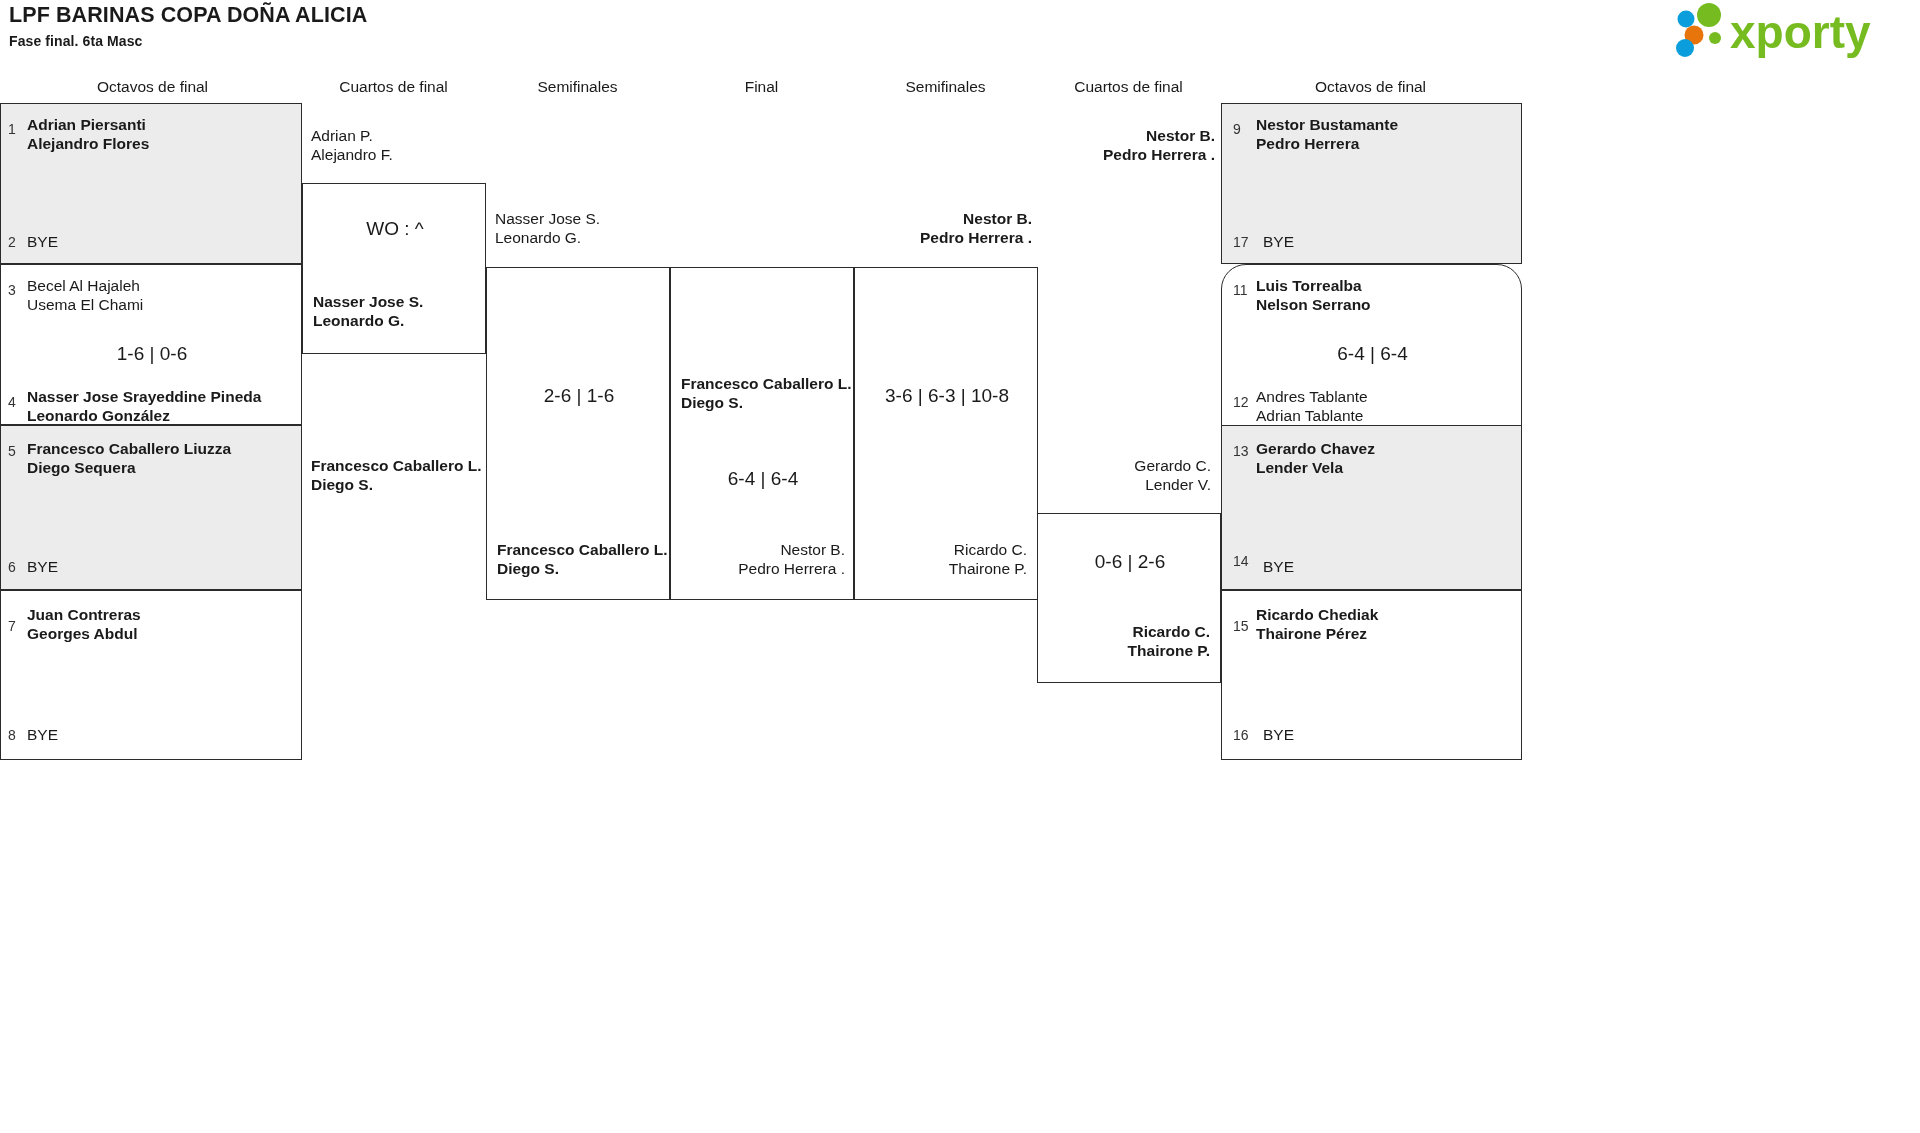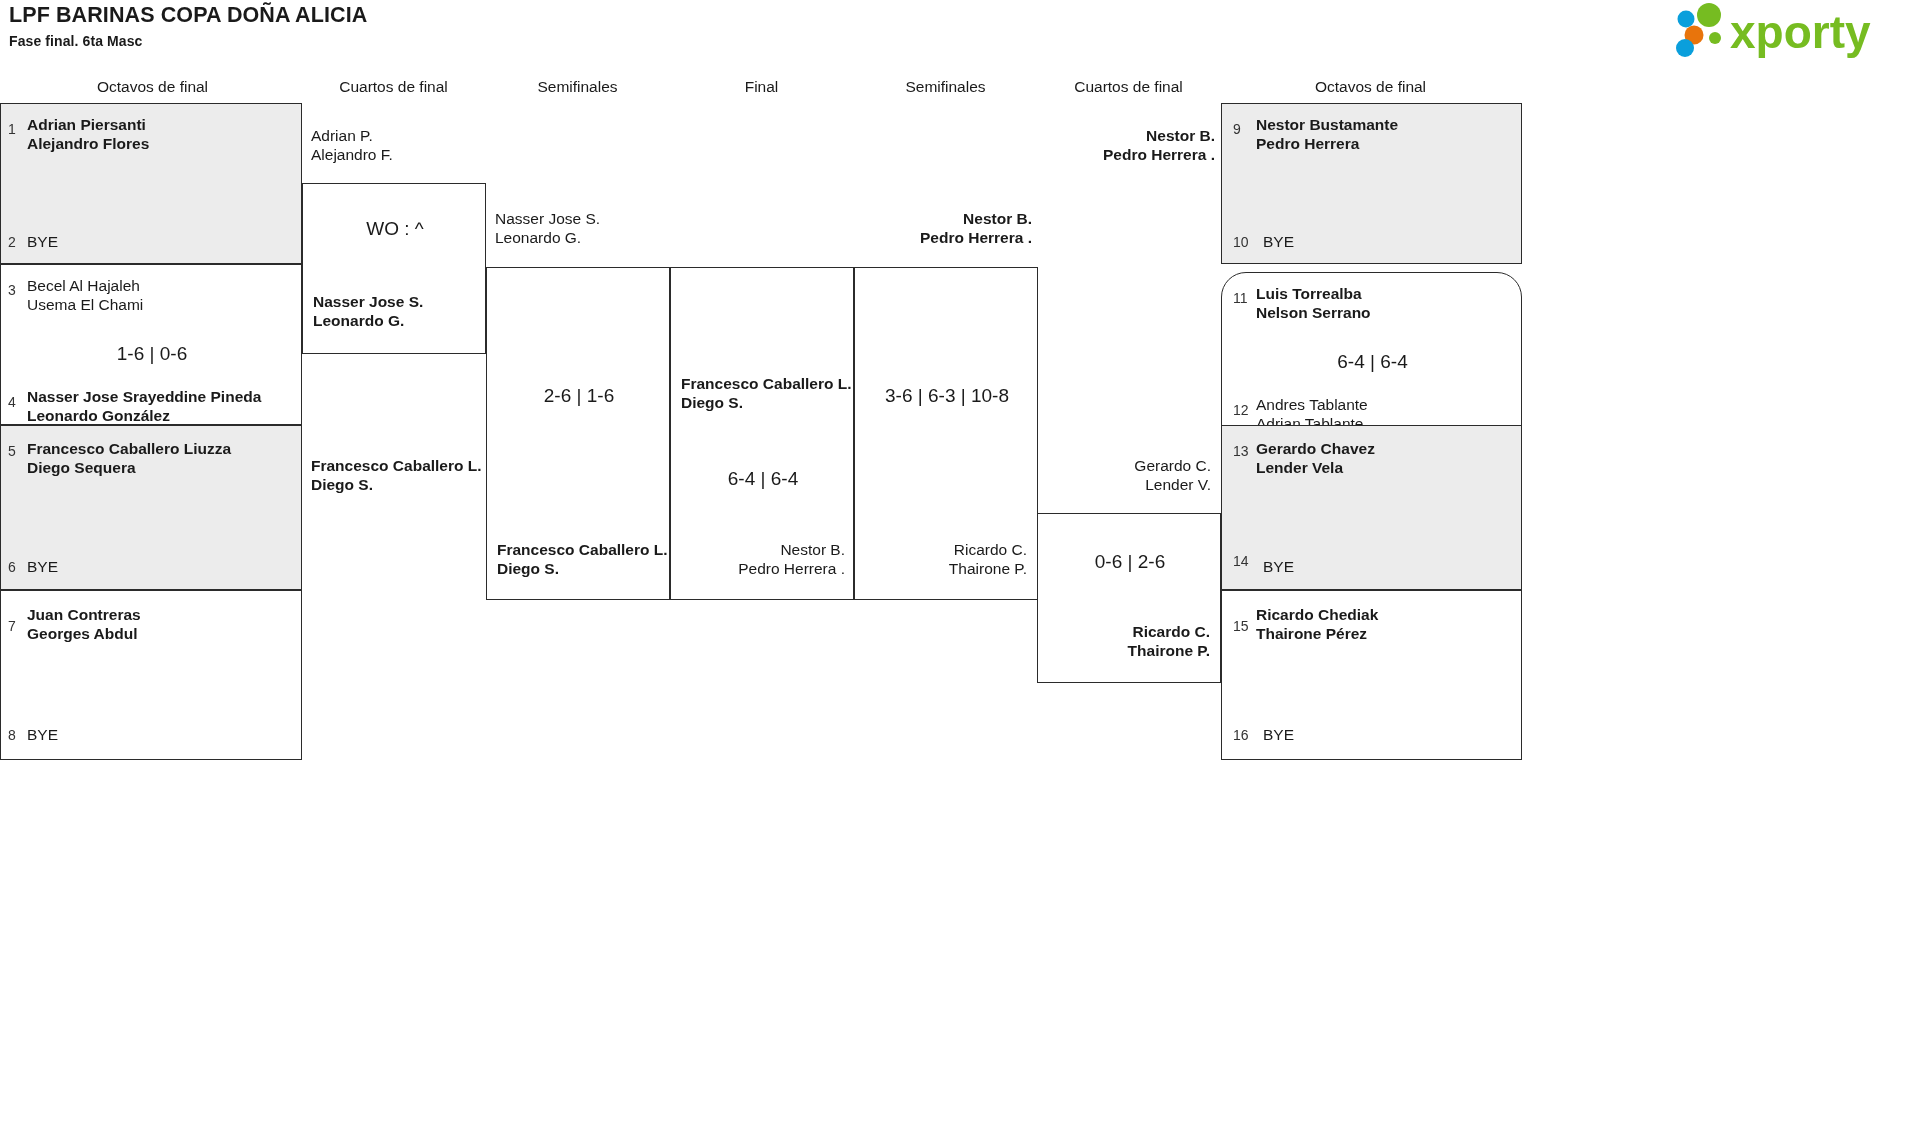--- a/index.html
+++ b/index.html
@@ -228,27 +228,27 @@
       <span>Thairone P.</span>
     </div>
   </div>
 
   <div class="cell shaded" style="left:1221px; top:103px; width:301px; height:161px;">
     <div class="seed right" style="top:18px;">9</div>
     <div class="team rt bold" style="top:11px;">
       <span>Nestor Bustamante</span><br>
       <span>Pedro Herrera</span>
     </div>
-    <div class="seed right" style="top:131px;">10</div>
+    <div class="seed right" style="top:131px;">17</div>
     <div class="team" style="left:41px; top:128px;">
       <span>BYE</span>
     </div>
   </div>
 
-  <div class="cell" style="left:1221px; top:272px; width:301px; height:189px;border-radius:25px;">
+  <div class="cell" style="left:1221px; top:264px; width:301px; height:189px;border-radius:25px;">
     <div class="seed right" style="top:18px;">11</div>
     <div class="team rt bold" style="top:11px;">
       <span>Luis Torrealba</span><br>
       <span>Nelson Serrano</span>
     </div>
     <div class="score c" style="left:0; top:78px; width:301px;">6-4 | 6-4</div>
     <div class="seed right" style="top:130px;">12</div>
     <div class="team rt" style="top:122px;">
       <span>Andres Tablante</span><br>
       <span>Adrian Tablante</span>

